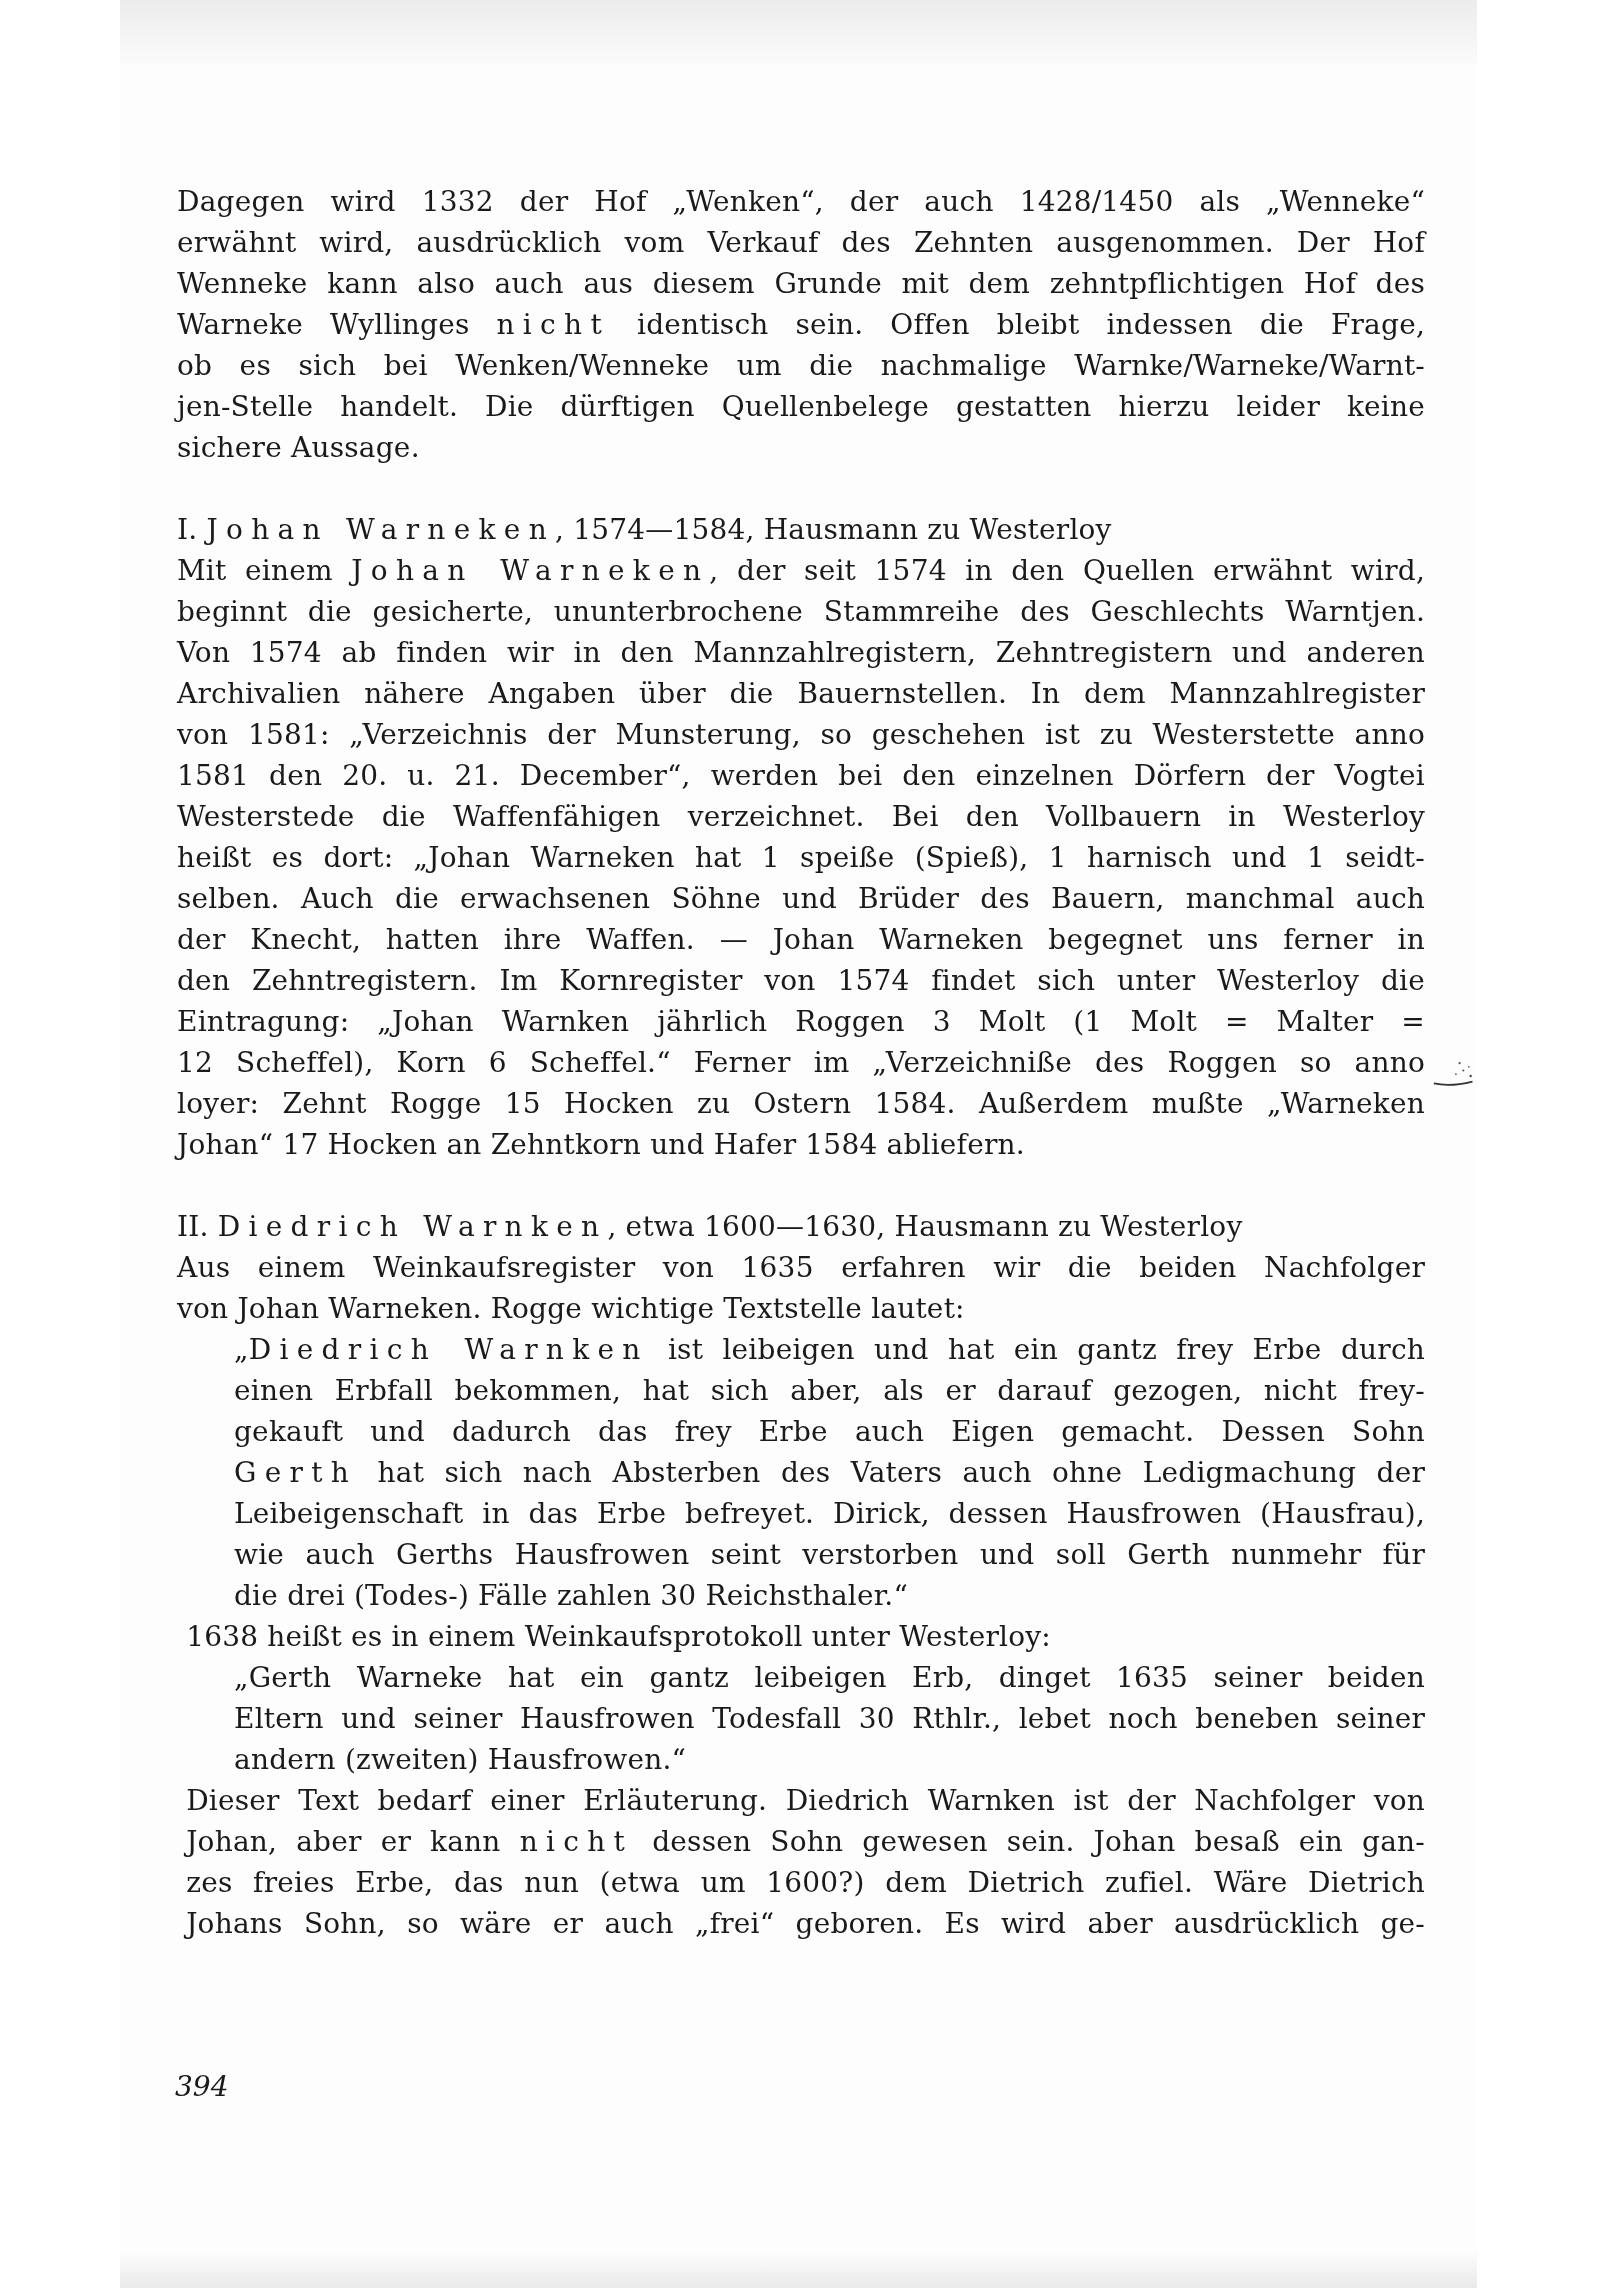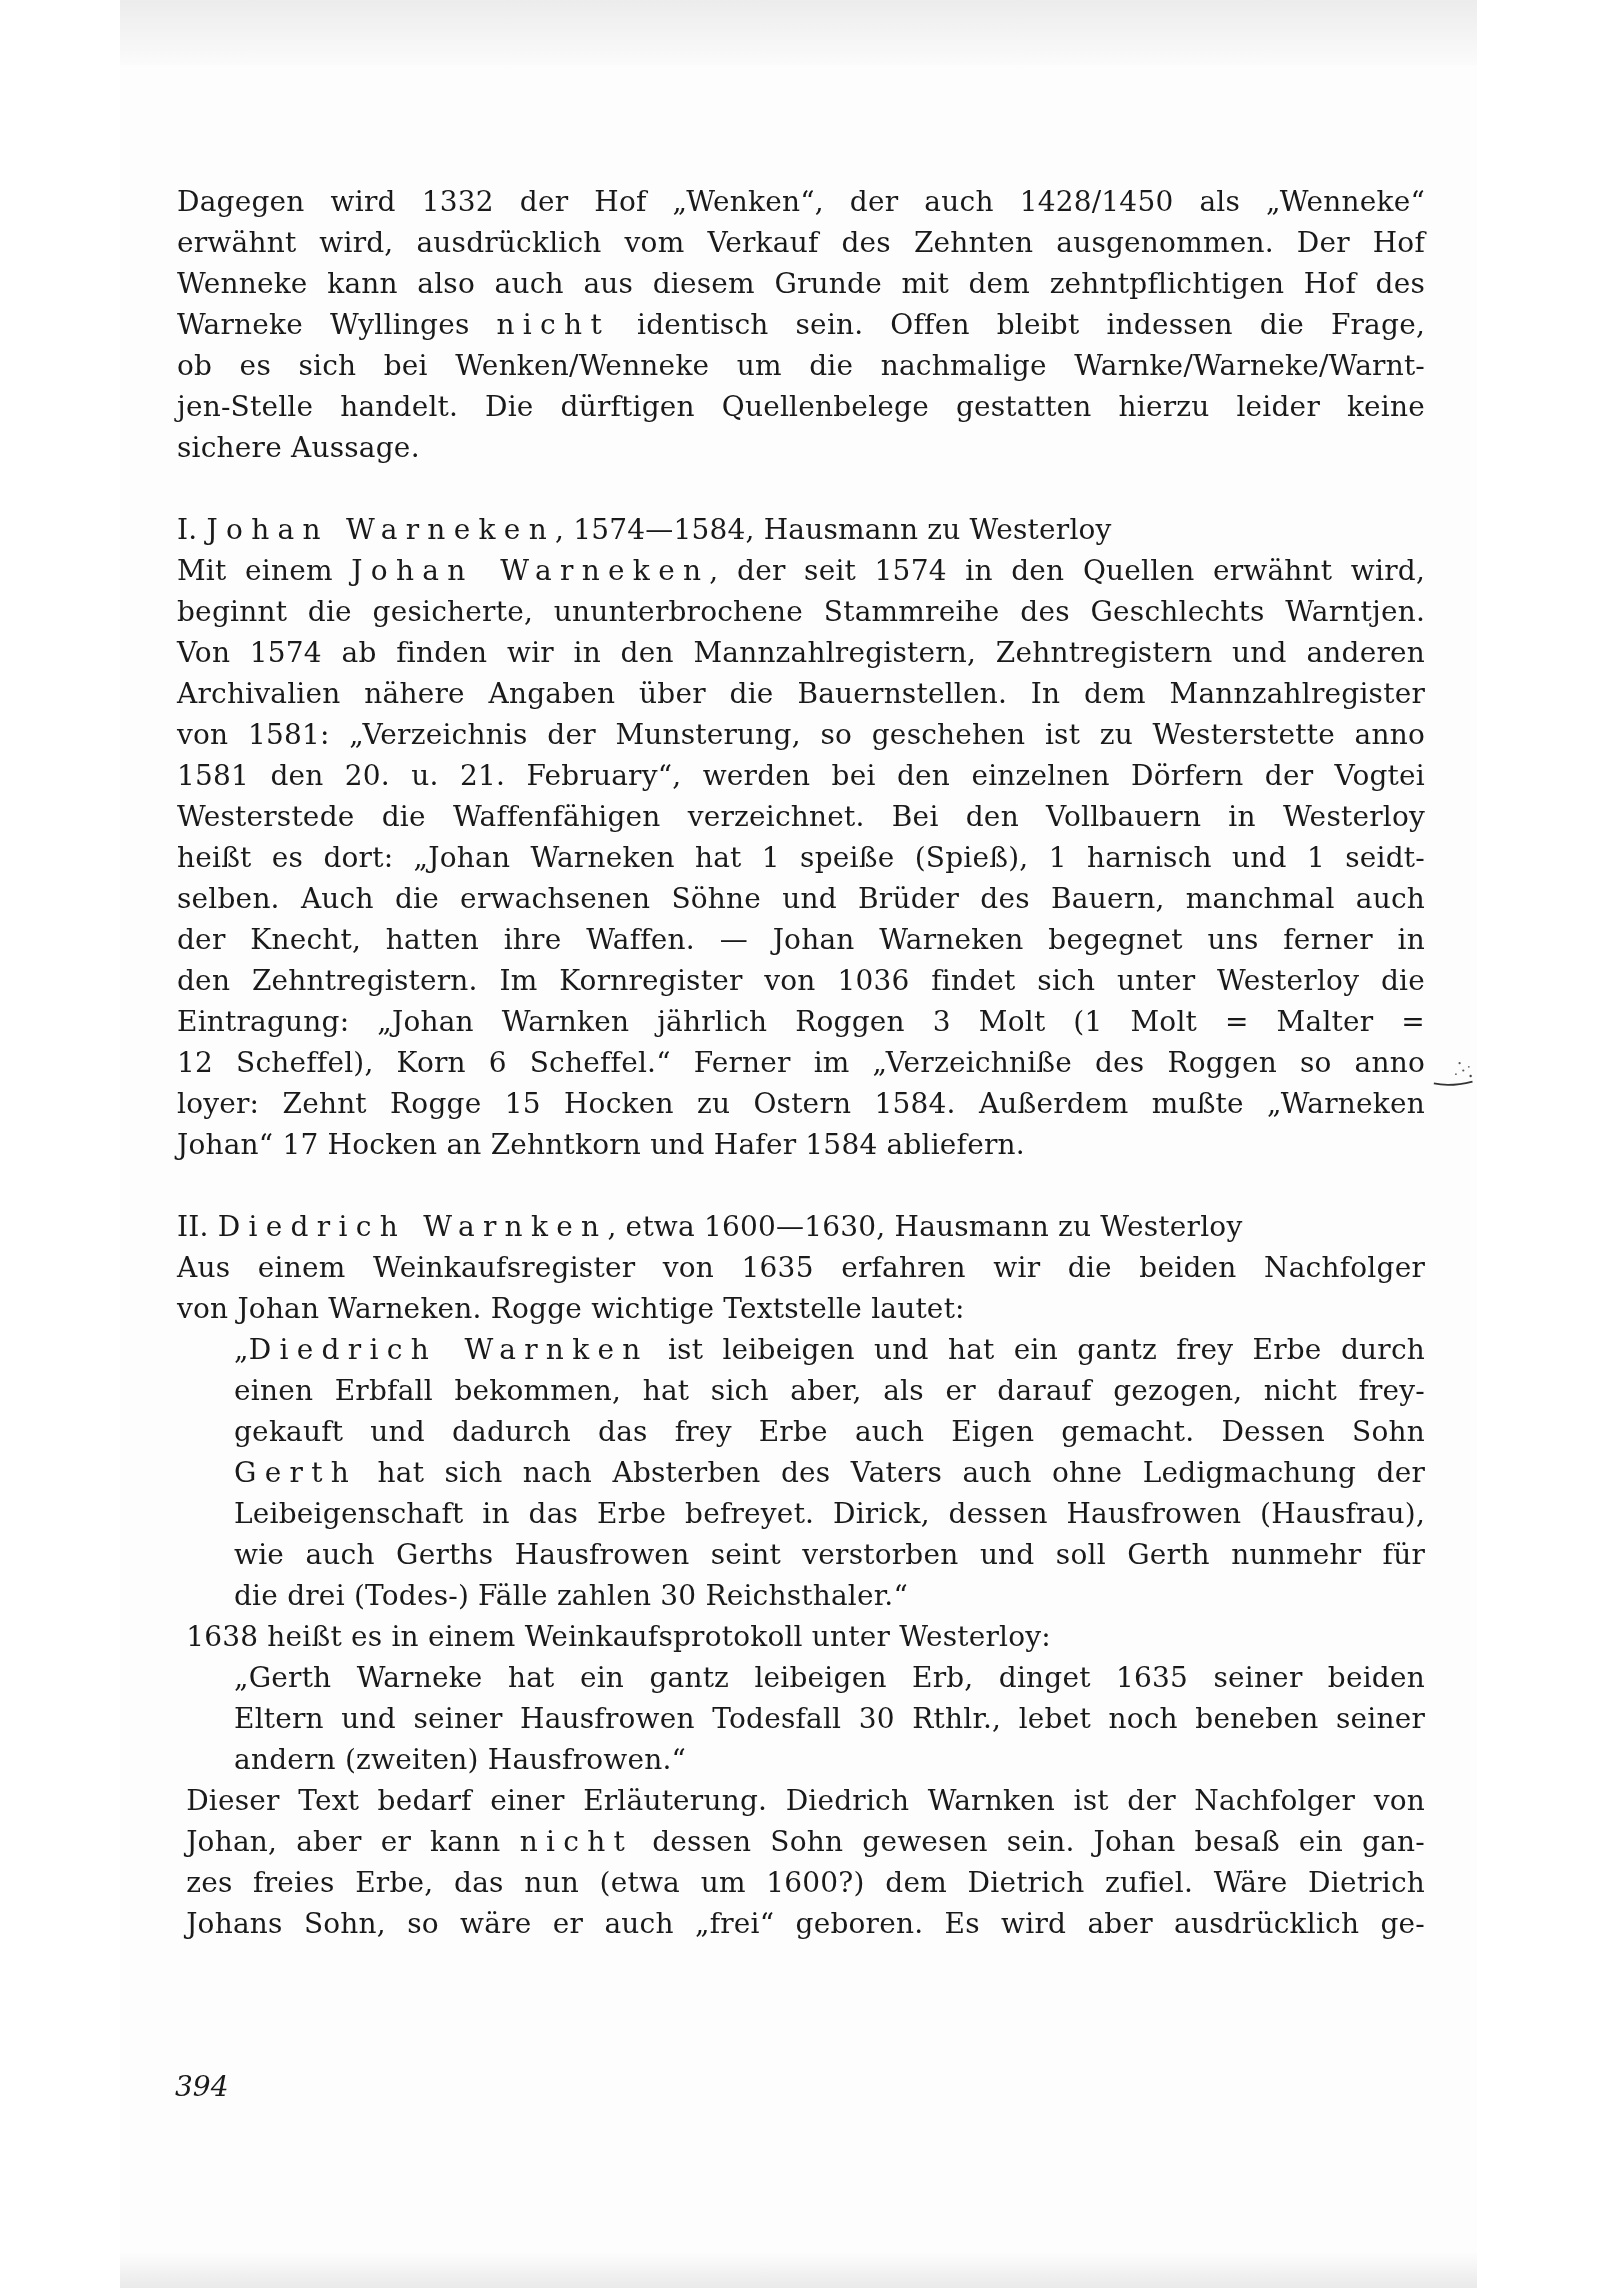--- a/index.html
+++ b/index.html
@@ -57,26 +57,26 @@
 
   <div class="gap"></div>
 
   <div>
     <span class="line last"><span>I. </span><span class="spaced">Johan Warneken</span><span>, 1574—1584, Hausmann zu Westerloy</span></span>
     <span class="line"><span>Mit einem </span><span class="spaced">Johan Warneken</span><span>, der seit 1574 in den Quellen erwähnt wird,</span></span>
     <span class="line">beginnt die gesicherte, ununterbrochene Stammreihe des Geschlechts Warntjen.</span>
     <span class="line">Von 1574 ab finden wir in den Mannzahlregistern, Zehntregistern und anderen</span>
     <span class="line">Archivalien nähere Angaben über die Bauernstellen. In dem Mannzahlregister</span>
     <span class="line">von 1581: „Verzeichnis der Munsterung, so geschehen ist zu Westerstette anno</span>
-    <span class="line">1581 den 20. u. 21. February“, werden bei den einzelnen Dörfern der Vogtei</span>
+    <span class="line">1581 den 20. u. 21. December“, werden bei den einzelnen Dörfern der Vogtei</span>
     <span class="line">Westerstede die Waffenfähigen verzeichnet. Bei den Vollbauern in Westerloy</span>
     <span class="line">heißt es dort: „Johan Warneken hat 1 speiße (Spieß), 1 harnisch und 1 seidt-</span>
     <span class="line">selben. Auch die erwachsenen Söhne und Brüder des Bauern, manchmal auch</span>
     <span class="line">der Knecht, hatten ihre Waffen. — Johan Warneken begegnet uns ferner in</span>
-    <span class="line">den Zehntregistern. Im Kornregister von 1036 findet sich unter Westerloy die</span>
+    <span class="line">den Zehntregistern. Im Kornregister von 1574 findet sich unter Westerloy die</span>
     <span class="line">Eintragung: „Johan Warnken jährlich Roggen 3 Molt (1 Molt = Malter =</span>
     <span class="line">12 Scheffel), Korn 6 Scheffel.“ Ferner im „Verzeichniße des Roggen so anno</span>
     <span class="line">loyer: Zehnt Rogge 15 Hocken zu Ostern 1584. Außerdem mußte „Warneken</span>
     <span class="line last">Johan“ 17 Hocken an Zehntkorn und Hafer 1584 abliefern.</span>
   </div>
 
   <div class="gap"></div>
 
   <div>
     <span class="line last"><span>II. </span><span class="spaced">Diedrich Warnken</span><span>, etwa 1600—1630, Hausmann zu Westerloy</span></span>

